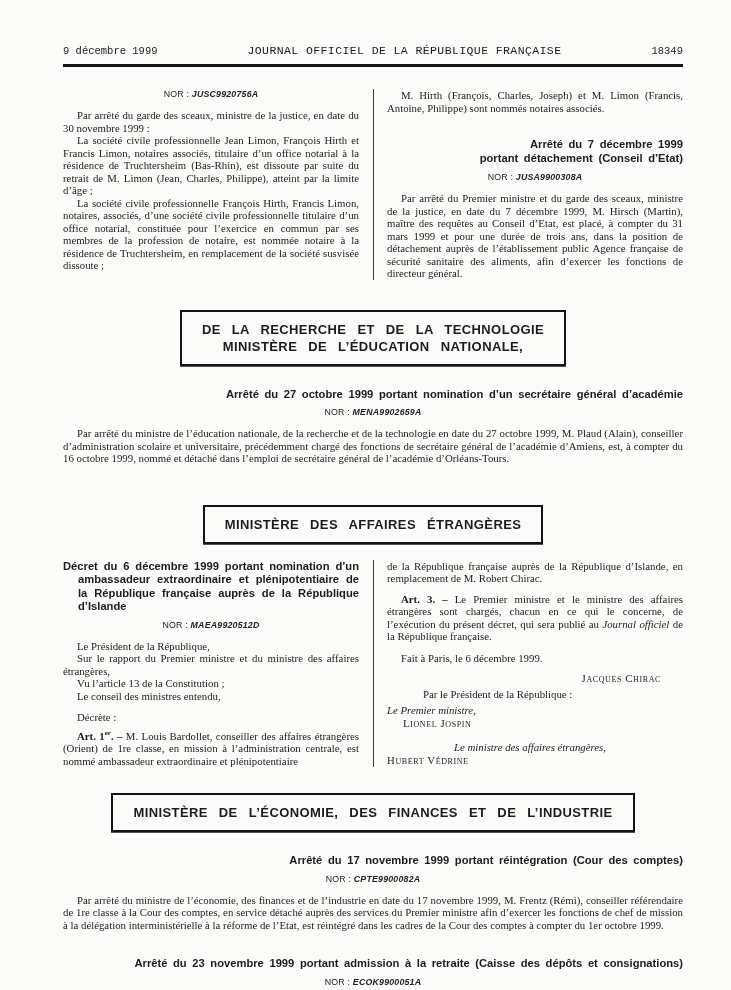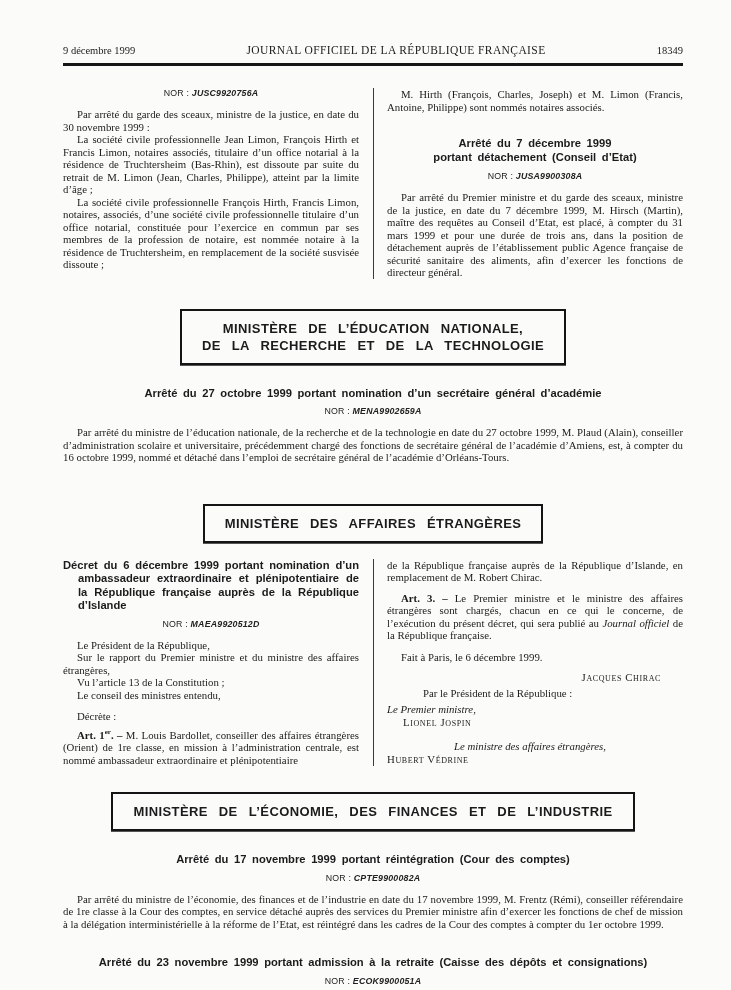--- a/index.html
+++ b/index.html
@@ -7,21 +7,21 @@
     width:731px;height:990px;overflow:hidden;
     background:#fbfbf9;color:#1b1b1b;
     font-family:"Liberation Serif", serif;
     -webkit-font-smoothing:antialiased;
   }
   .page{padding:44px 48px 0 63px;box-sizing:border-box;width:731px;}
 
   
   .masthead{
     display:flex;justify-content:space-between;align-items:flex-end;
-    font-family:Liberation Serif, serif;
+    font-family:Liberation Mono, monospace;
     font-size:10.5px;padding-bottom:7px;border-bottom:3px solid #161616;
   }
   .masthead .jtitle{font-size:11.5px;letter-spacing:.4px;}
 
   
   .twocol{display:flex;align-items:stretch;}
   .twocol .col{width:50%;box-sizing:border-box;}
   .twocol .col-l{padding-right:14px;}
   .twocol .col-r{padding-left:13px;border-left:1px solid #3a3a3a;}
 
@@ -35,21 +35,21 @@
   
   .nor{
     display:block;text-align:center;
     font-family:Liberation Sans, sans-serif;
     font-size:8.8px;letter-spacing:.2px;color:#222;
   }
   .nor .norval{font-style:italic;font-weight:600;}
 
   
   .h-arrete{
-    text-align:center;font-family:"Liberation Sans", sans-serif;
+    text-align:right;font-family:"Liberation Sans", sans-serif;
     font-weight:bold;font-size:11.2px;line-height:13.5px;
     word-spacing:2.5px;margin:0;
   }
   .h-decret{
     font-family:"Liberation Sans", sans-serif;font-weight:bold;
     font-size:11.2px;line-height:13.5px;text-align:justify;
     padding-left:15px;text-indent:-15px;word-spacing:2px;margin:0;
   }
 
   
@@ -99,22 +99,22 @@
       <div style="height:7px;"></div>
       <span class="nor"><span>NOR :</span> <span class="norval">JUSA9900308A</span></span>
       <div class="spacer-s"></div>
       <p class="body">Par arrêté du Premier ministre et du garde des sceaux, ministre de la justice, en date du 7 décembre 1999, M. Hirsch (Martin), maître des requêtes au Conseil d’Etat, est placé, à compter du 31 mars 1999 et pour une durée de trois ans, dans la position de détachement auprès de l’établissement public Agence française de sécurité sanitaire des aliments, afin d’exercer les fonctions de directeur général.</p>
     </div>
   </div>
 
   <div style="height:30px;"></div>
 
   <div class="ministry-box">
+    <div>DE LA RECHERCHE ET DE LA TECHNOLOGIE</div>
     <div>MINISTÈRE DE L’ÉDUCATION NATIONALE,</div>
-    <div>DE LA RECHERCHE ET DE LA TECHNOLOGIE</div>
   </div>
 
   <div style="height:22px;"></div>
 
   <p class="h-arrete">Arrêté du 27 octobre 1999 portant nomination d’un secrétaire général d’académie</p>
   <div style="height:6px;"></div>
   <span class="nor"><span>NOR :</span> <span class="norval">MENA9902659A</span></span>
   <div class="spacer-s"></div>
   <p class="body">Par arrêté du ministre de l’éducation nationale, de la recherche et de la technologie en date du 27 octobre 1999, M. Plaud (Alain), conseiller d’administration scolaire et universitaire, précédemment chargé des fonctions de secrétaire général de l’académie d’Amiens, est, à compter du 16 octobre 1999, nommé et détaché dans l’emploi de secrétaire général de l’académie d’Orléans-Tours.</p>
 

